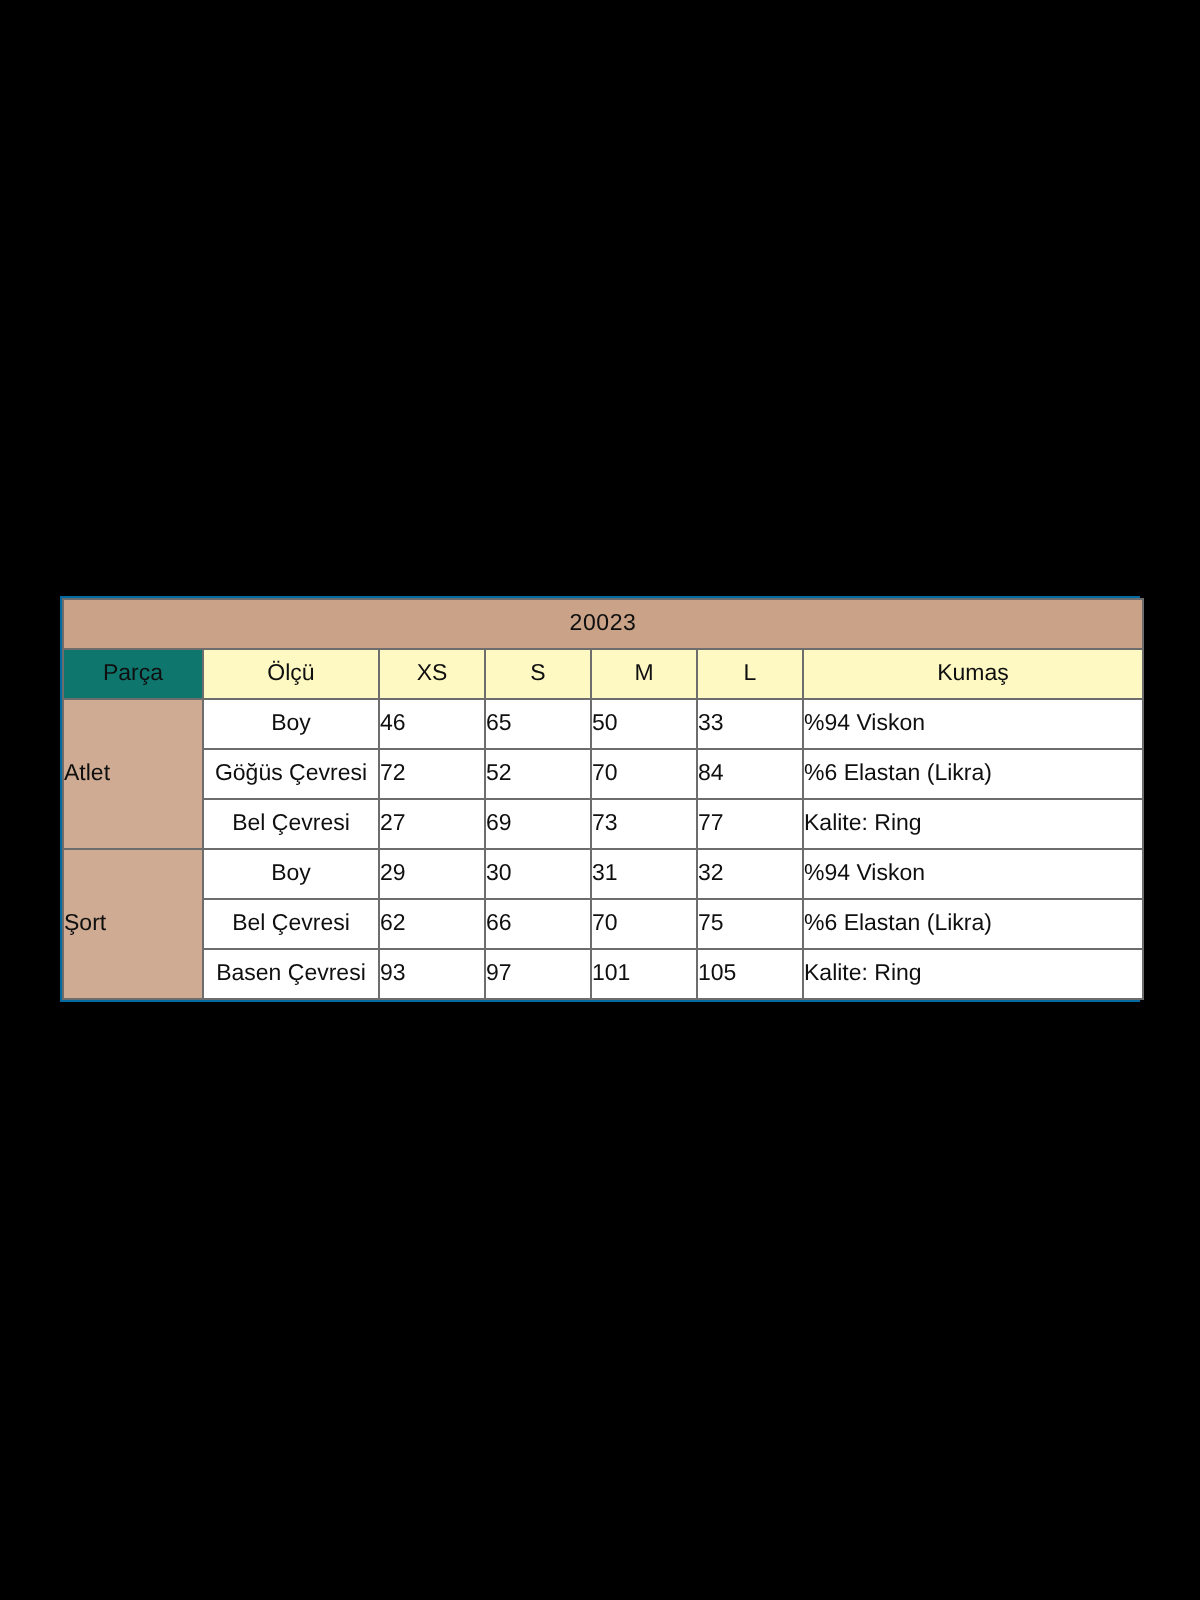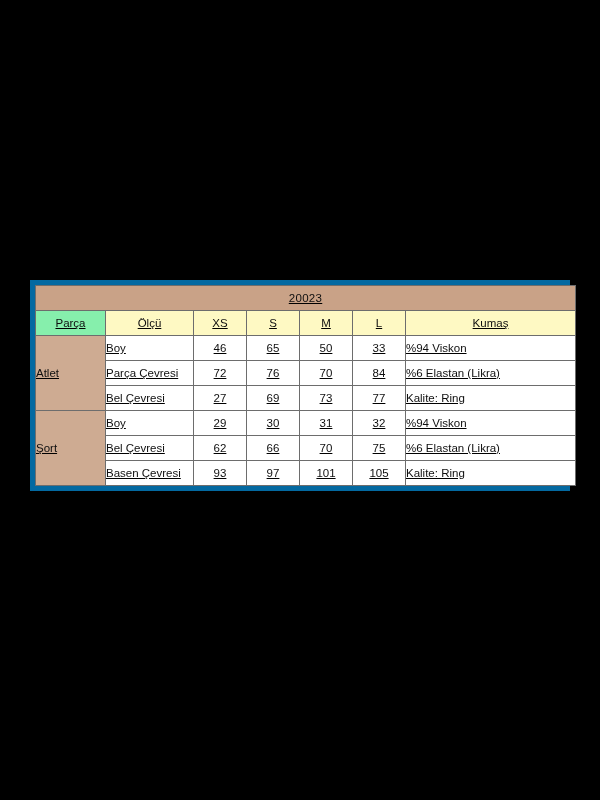--- a/index.html
+++ b/index.html
@@ -15,26 +15,25 @@
   }
   .canvas {
     position: relative;
     width: 600px;
     height: 800px;
     background: #000000;
   }
   .table-wrap {
     position: absolute;
     left: 30px;
-    top: 280px;
+    top: 298px;
     width: 540px;
     background: #ffffff;
-    border: 5px solid #0369a1;
+    border: 1px solid #0369a1;
     box-sizing: border-box;
-    text-decoration: underline;
   }
   table.size-table {
     border-collapse: collapse;
     width: 100%;
     table-layout: fixed;
     background: #ffffff;
   }
   table.size-table td, table.size-table th {
     border: 1px solid #6d6d6d;
     font-size: 11.5px;
@@ -54,37 +53,37 @@
     color: #17120f;
   }
   .hdr {
     text-align: center;
     font-weight: bold;
     font-size: 12px;
     background: #fef9c3;
     height: 25px;
   }
   .hdr-parca {
-    background: #86efac;
+    background: #0f766e;
     margin-top: 13px;
   }
   .group-cell {
     background: #ceab92;
     text-align: left;
     font-weight: bold;
     font-size: 12.5px;
     color: #15100d;
   }
   .label-cell {
-    text-align: left;
+    text-align: center;
     padding-left: 7px;
     font-size: 11.5px;
   }
   .num-cell {
-    text-align: center;
+    text-align: left;
     font-size: 11.5px;
   }
   .fabric-cell {
     text-align: left;
     padding-left: 6px;
     font-size: 11.5px;
   }
   .col-parca { width: 70px; }
   .col-olcu  { width: 88px; }
   .col-size  { width: 53px; }
@@ -122,23 +121,23 @@
         <tr>
           <td class="group-cell" rowspan="3">Atlet</td>
           <td class="label-cell">Boy</td>
           <td class="num-cell">46</td>
           <td class="num-cell">65</td>
           <td class="num-cell">50</td>
           <td class="num-cell">33</td>
           <td class="fabric-cell">%94 Viskon</td>
         </tr>
         <tr>
-          <td class="label-cell">Parça Çevresi</td>
+          <td class="label-cell">Göğüs Çevresi</td>
           <td class="num-cell">72</td>
-          <td class="num-cell">76</td>
+          <td class="num-cell">52</td>
           <td class="num-cell">70</td>
           <td class="num-cell">84</td>
           <td class="fabric-cell">%6 Elastan (Likra)</td>
         </tr>
         <tr>
           <td class="label-cell">Bel Çevresi</td>
           <td class="num-cell">27</td>
           <td class="num-cell">69</td>
           <td class="num-cell">73</td>
           <td class="num-cell">77</td>

